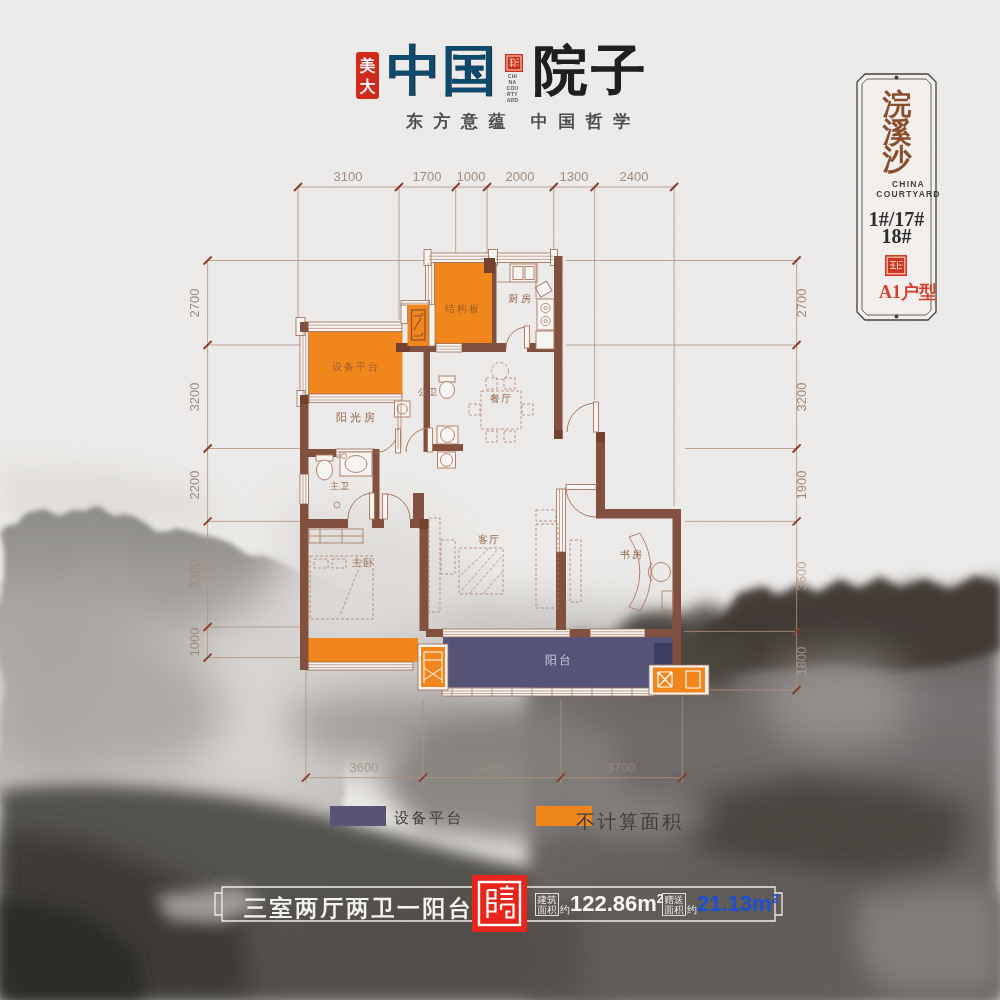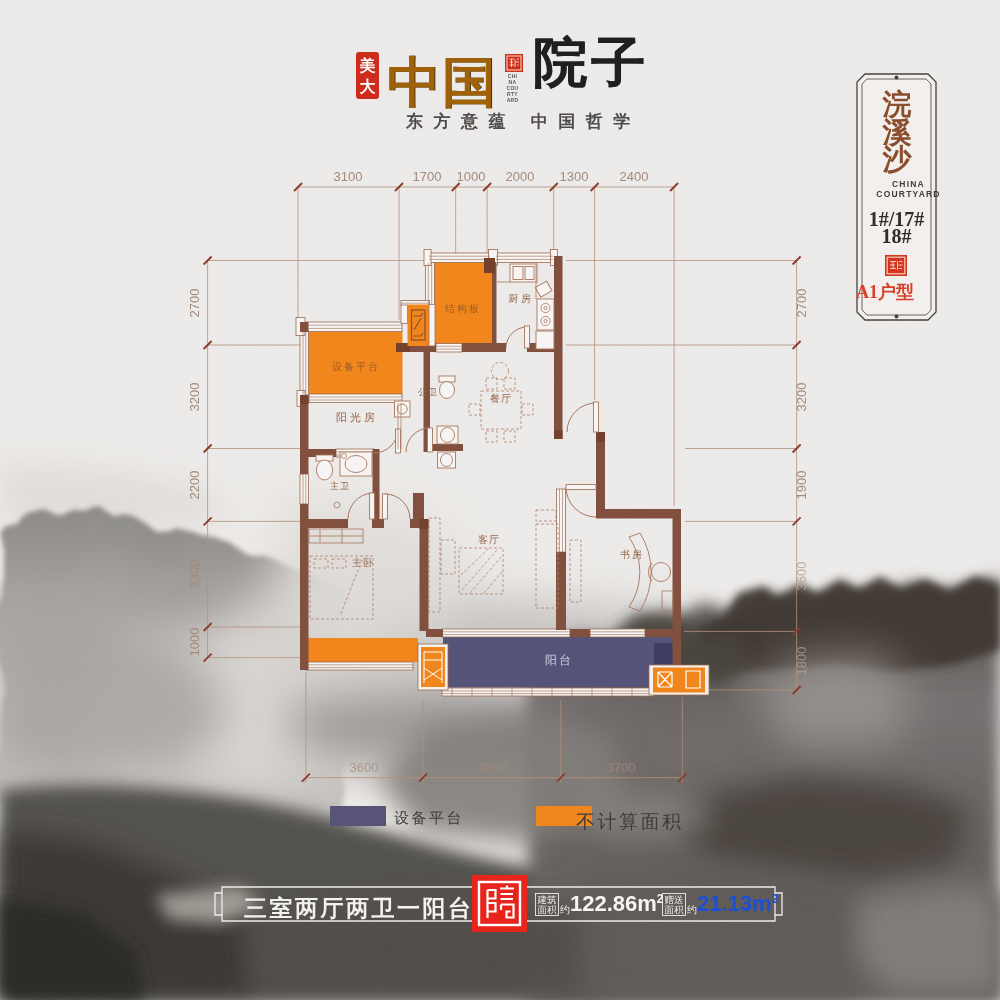--- a/index.html
+++ b/index.html
@@ -432,31 +432,31 @@
     <rect x="653" y="667.5" width="52" height="25" fill="#f0861c"></rect>
     <path d="M658,672 V687 M672,672 V687 M658,672 L672,687 M672,672 L658,687 M658,672 H672 M658,687 H672 M686,671 H700 V688 H686 Z" stroke="#fff" stroke-width="1.2" fill="none"></path>
   </g>
   </g>
 </svg>
 
 <div class="abs" style="left:0;top:0;width:1000px;height:1000px;pointer-events:none">
 
   <div class="abs" style="left:356px;top:52px;width:23px;height:47px;background:#ce2b1c;border-radius:3px;color:#fff;font-size:16px;line-height:21px;text-align:center;font-family:'Liberation Serif',serif;font-weight:bold;padding-top:3px;box-sizing:border-box">美<br>大</div>
 
-  <div class="abs" style="left:387px;top:42px;white-space:nowrap;font-family:'Liberation Serif',serif;font-weight:bold;font-size:54px;line-height:58px;color:#a16207;letter-spacing:1px;text-shadow:0.7px 0 0 #201f1e;margin-top:12px;">中国</div>
+  <div class="abs" style="left:387px;top:42px;white-space:nowrap;font-family:'Liberation Serif',serif;font-weight:bold;font-size:54px;line-height:58px;color:#0c4a6e;letter-spacing:1px;text-shadow:0.7px 0 0 #201f1e;">中国</div>
 
   <svg class="abs" style="left:505px;top:54px" width="18" height="18" viewBox="0 0 18 18">
     <rect x="0" y="0" width="18" height="18" fill="#cd301a"></rect>
     <rect x="2" y="2" width="14" height="14" fill="none" stroke="#f7ded2" stroke-width="1"></rect>
     <path d="M4.5,5 H9 M4.5,8 H8 M4.5,11 H9 M10,5 V13 M12,5 H14 M11,8 H14 M12,11 H13.5 M6.5,5 V13" stroke="#f7ded2" stroke-width="0.9" fill="none"></path>
   </svg>
 
   <div class="abs" style="left:506px;top:73px;width:13px;height:36px;font-size:5px;font-weight:bold;color:#5a5856;letter-spacing:0.3px;line-height:6px;text-align:center;word-break:break-all">CHINA COURTYARD</div>
 
-  <div class="abs" style="left:533px;top:34px;white-space:nowrap;font-family:'Liberation Serif',serif;font-weight:bold;font-size:54px;line-height:58px;color:#201f1e;letter-spacing:4px;text-shadow:0.7px 0 0 #201f1e;">院子</div>
+  <div class="abs" style="left:533px;top:42px;white-space:nowrap;font-family:'Liberation Serif',serif;font-weight:bold;font-size:54px;line-height:58px;color:#201f1e;letter-spacing:4px;text-shadow:0.7px 0 0 #201f1e;">院子</div>
 
   <div class="abs" style="left:406px;top:110px;font-size:17px;color:#4e4c4a;font-weight:bold;letter-spacing:10.5px;white-space:nowrap">东方意蕴 中国哲学</div>
 </div>
 
 <div class="abs" style="left:856px;top:73px;width:81px;height:248px;">
   <svg class="abs" style="left:0;top:0" width="81" height="248" viewBox="0 0 81 248">
     <path d="M9,1 H72 L80,9 V239 L72,247 H9 L1,239 V9 Z" fill="#f5f3f1" fill-opacity="0.55" stroke="#44423f" stroke-width="1.3"></path>
     <path d="M11,6 H70 L75,11 V237 L70,242 H11 L6,237 V11 Z" fill="none" stroke="#44423f" stroke-width="0.8"></path>
     <circle cx="40.5" cy="4.5" r="2" fill="#44423f"></circle>
     <circle cx="40.5" cy="243.5" r="2" fill="#44423f"></circle>
@@ -467,21 +467,21 @@
   <div class="abs" style="left:0;top:106px;width:105px;text-align:center;font-size:8.5px;font-weight:bold;color:#403e3d;letter-spacing:1.2px;line-height:10px">CHINA<br>COURTYARD</div>
 
   <div class="abs" style="left:0;top:138px;width:81px;text-align:center;font-family:'Liberation Serif',serif;font-weight:bold;font-size:20px;color:#2e2d2c;line-height:17px">1#/17#<br>18#</div>
 
   <svg class="abs" style="left:29px;top:182px" width="22" height="21" viewBox="0 0 22 21">
     <rect x="0" y="0" width="22" height="21" fill="#d5341f"></rect>
     <rect x="2.2" y="2.2" width="17.6" height="16.6" fill="none" stroke="#f7ded2" stroke-width="1.1"></rect>
     <path d="M5,6.5 H11 M5,10 H10 M5,13.5 H11 M12.5,6 V15 M14,6.5 H17.5 M13.5,10 H17.5 M14,13.5 H17 M8,6.5 V14" stroke="#f7ded2" stroke-width="0.9" fill="none"></path>
   </svg>
 
-  <div class="abs" style="left:0;top:207px;width:81px;text-align:left;font-family:'Liberation Serif',serif;font-weight:bold;font-size:18px;color:#d6402b;">A1户型</div>
+  <div class="abs" style="left:0;top:207px;width:81px;text-align:right;font-family:'Liberation Serif',serif;font-weight:bold;font-size:18px;color:#d6402b;">A1户型</div>
 </div>
 
 <div class="abs" style="left:330px;top:806px;width:56px;height:20px;background:#585478"></div>
 <div class="abs" style="left:394px;top:809px;font-size:15px;color:#3d3d3d;letter-spacing:2.5px">设备平台</div>
 
 <div class="abs" style="left:536px;top:806px;width:56px;height:20px;background:#ef861d"></div>
 <div class="abs" style="left:576px;top:809px;font-size:19px;color:#3d3d3d;letter-spacing:2.5px">不计算面积</div>
 
 <div class="abs" style="left:0;top:0;width:1000px;height:700px;pointer-events:none">
 

